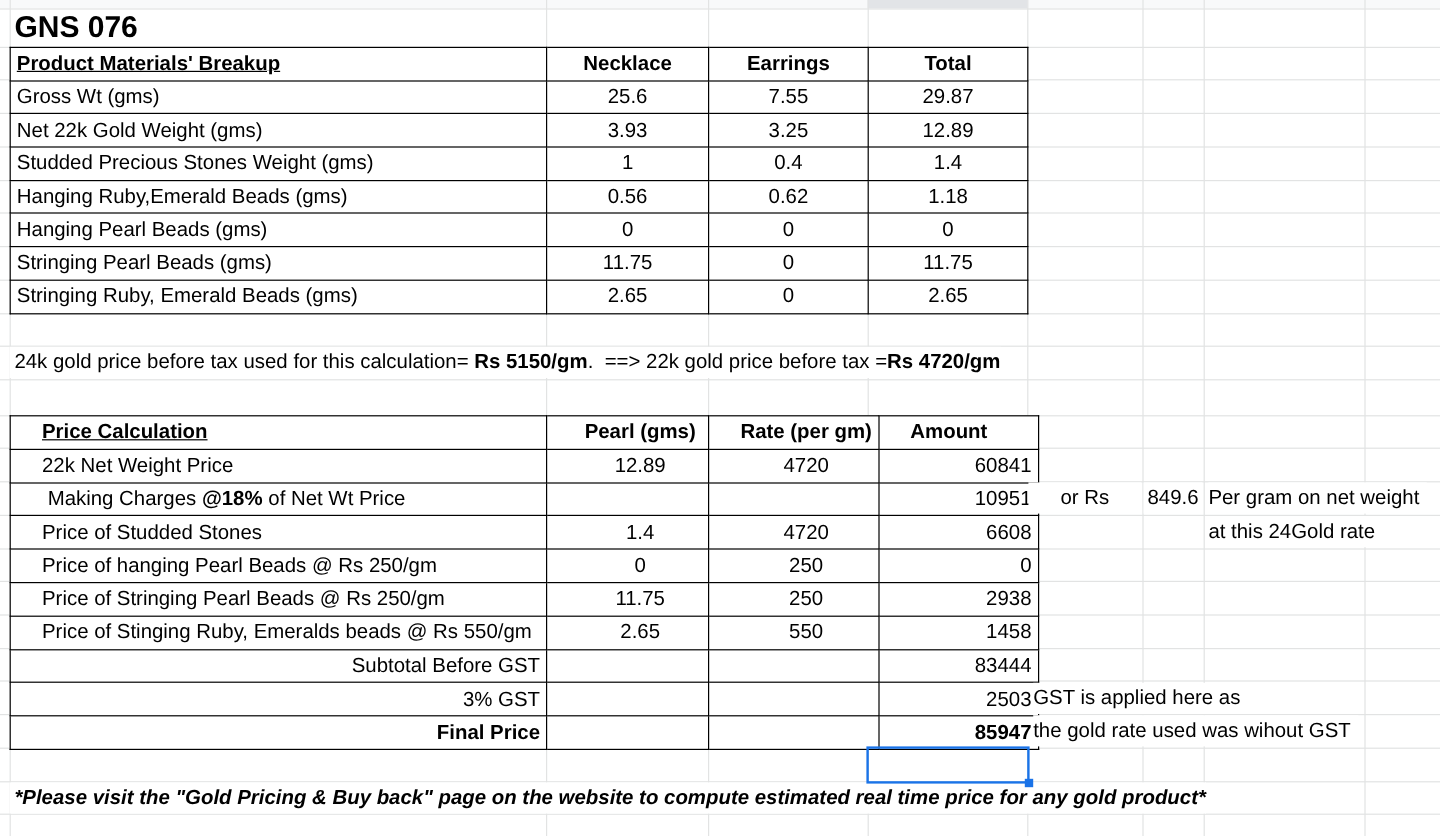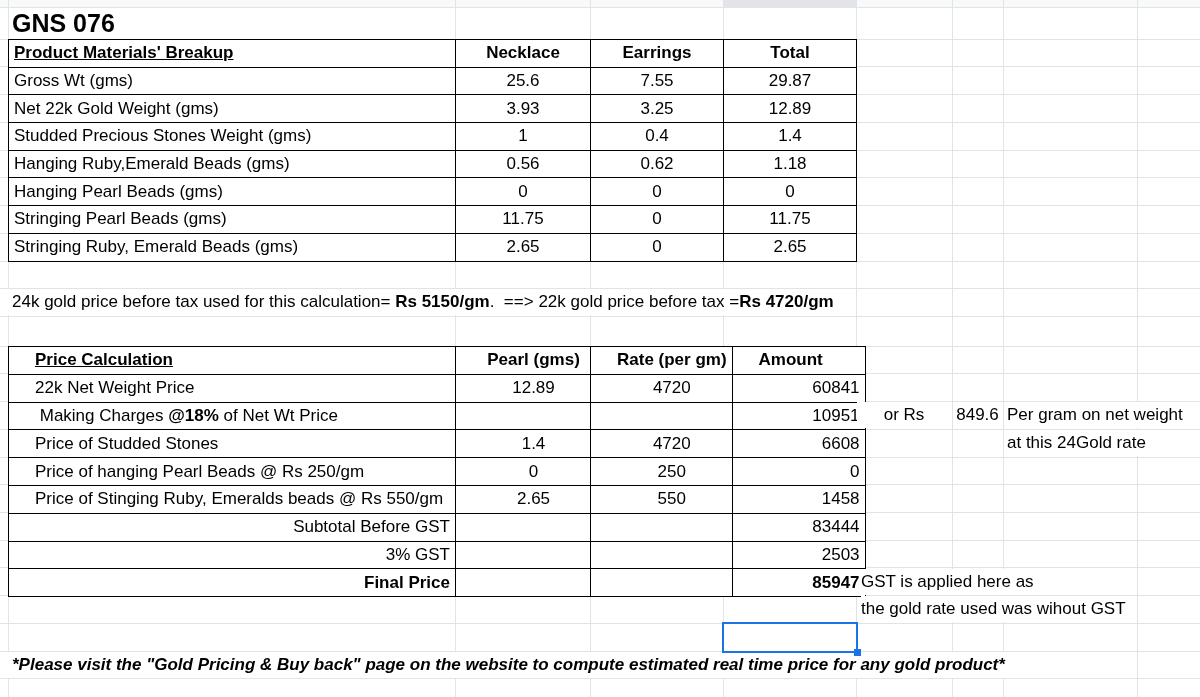--- a/index.html
+++ b/index.html
@@ -175,20 +175,26 @@
       <td class="c">4720</td>
       <td class="r">6608</td>
     </tr>
     <tr>
       <td class="l"><span>Price of hanging Pearl Beads @ Rs 250/gm</span><span class="b"></span><span></span></td>
       <td class="c">0</td>
       <td class="c">250</td>
       <td class="r">0</td>
     </tr>
     <tr>
+      <td class="l"><span>Price of Stringing Pearl Beads @ Rs 250/gm</span><span class="b"></span><span></span></td>
+      <td class="c">11.75</td>
+      <td class="c">250</td>
+      <td class="r">2938</td>
+    </tr>
+    <tr>
       <td class="l"><span>Price of Stinging Ruby, Emeralds beads @ Rs 550/gm</span><span class="b"></span><span></span></td>
       <td class="c">2.65</td>
       <td class="c">550</td>
       <td class="r">1458</td>
     </tr>
     <tr>
       <td class="r">Subtotal Before GST</td>
       <td class="c"></td>
       <td class="c"></td>
       <td class="r">83444</td>

